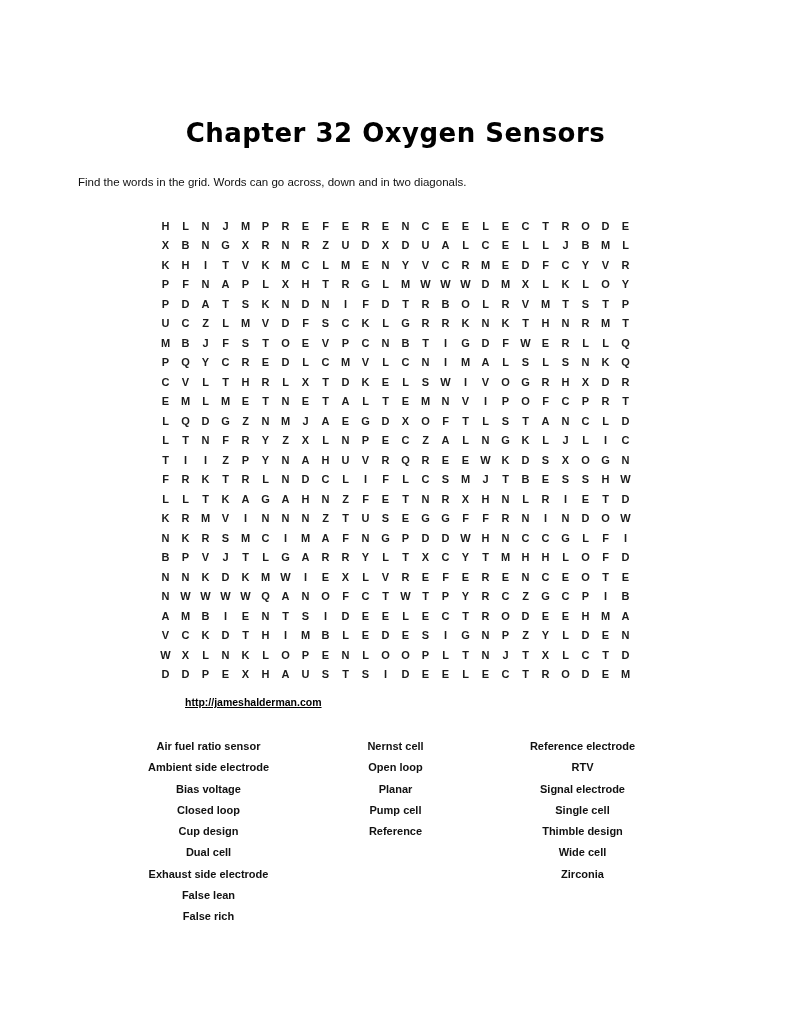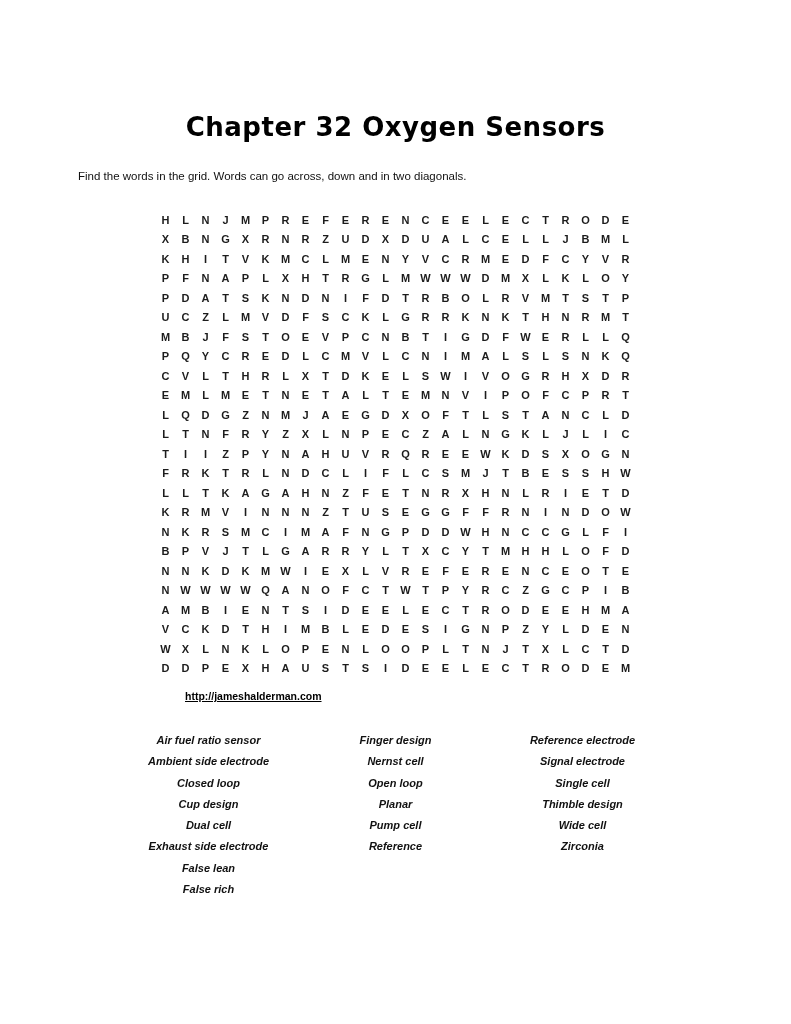--- a/index.html
+++ b/index.html
@@ -15,21 +15,21 @@
     position: relative;
     overflow: hidden;
   }
   .page {
     width: 791px;
     height: 1024px;
     padding-top: 108px;
     box-sizing: border-box;
   }
   .title {
-    margin: 4px;
+    margin: 10px;
     text-align: center;
     font-family: "DejaVu Sans", sans-serif;
     font-size: 26px;
     font-weight: 600;
     letter-spacing: 0.5px;
     color: #000000;
   }
   .instructions {
     margin: 28px 0 16px 78px;
     font-size: 11.5px;
@@ -71,21 +71,20 @@
   .word-col {
     width: 186px;
     text-align: center;
   }
   .word-item {
     font-size: 11px;
     font-weight: 600;
     line-height: 21.3px;
     color: #111111;
     white-space: nowrap;
-    font-style: italic;
   }
 </style>
 </head>
 <body>
 
 <div class="page">
   <h1 class="title">Chapter 32 Oxygen Sensors</h1>
   <p class="instructions">Find the words in the grid. Words can go across, down and in two diagonals.</p>
   <div class="grid" id="grid">
       <div class="grid-row">
@@ -713,37 +712,38 @@
         <span class="cell">M</span>
       </div>
     </div>
   <div class="link-row">
     <a href="#" class="site-link">http://jameshalderman.com</a>
   </div>
   <div class="word-list" id="word-list">
       <div class="word-col">
         <div class="word-item">Air fuel ratio sensor</div>
         <div class="word-item">Ambient side electrode</div>
+        <div class="word-item">Bias voltage</div>
         <div class="word-item">Closed loop</div>
         <div class="word-item">Cup design</div>
         <div class="word-item">Dual cell</div>
         <div class="word-item">Exhaust side electrode</div>
         <div class="word-item">False lean</div>
         <div class="word-item">False rich</div>
       </div>
       <div class="word-col">
-        <div class="word-item">Finger design</div>
         <div class="word-item">Nernst cell</div>
         <div class="word-item">Open loop</div>
         <div class="word-item">Planar</div>
         <div class="word-item">Pump cell</div>
         <div class="word-item">Reference</div>
       </div>
       <div class="word-col">
         <div class="word-item">Reference electrode</div>
+        <div class="word-item">RTV</div>
         <div class="word-item">Signal electrode</div>
         <div class="word-item">Single cell</div>
         <div class="word-item">Thimble design</div>
         <div class="word-item">Wide cell</div>
         <div class="word-item">Zirconia</div>
       </div>
     </div>
 </div>
 
 </body></html>

